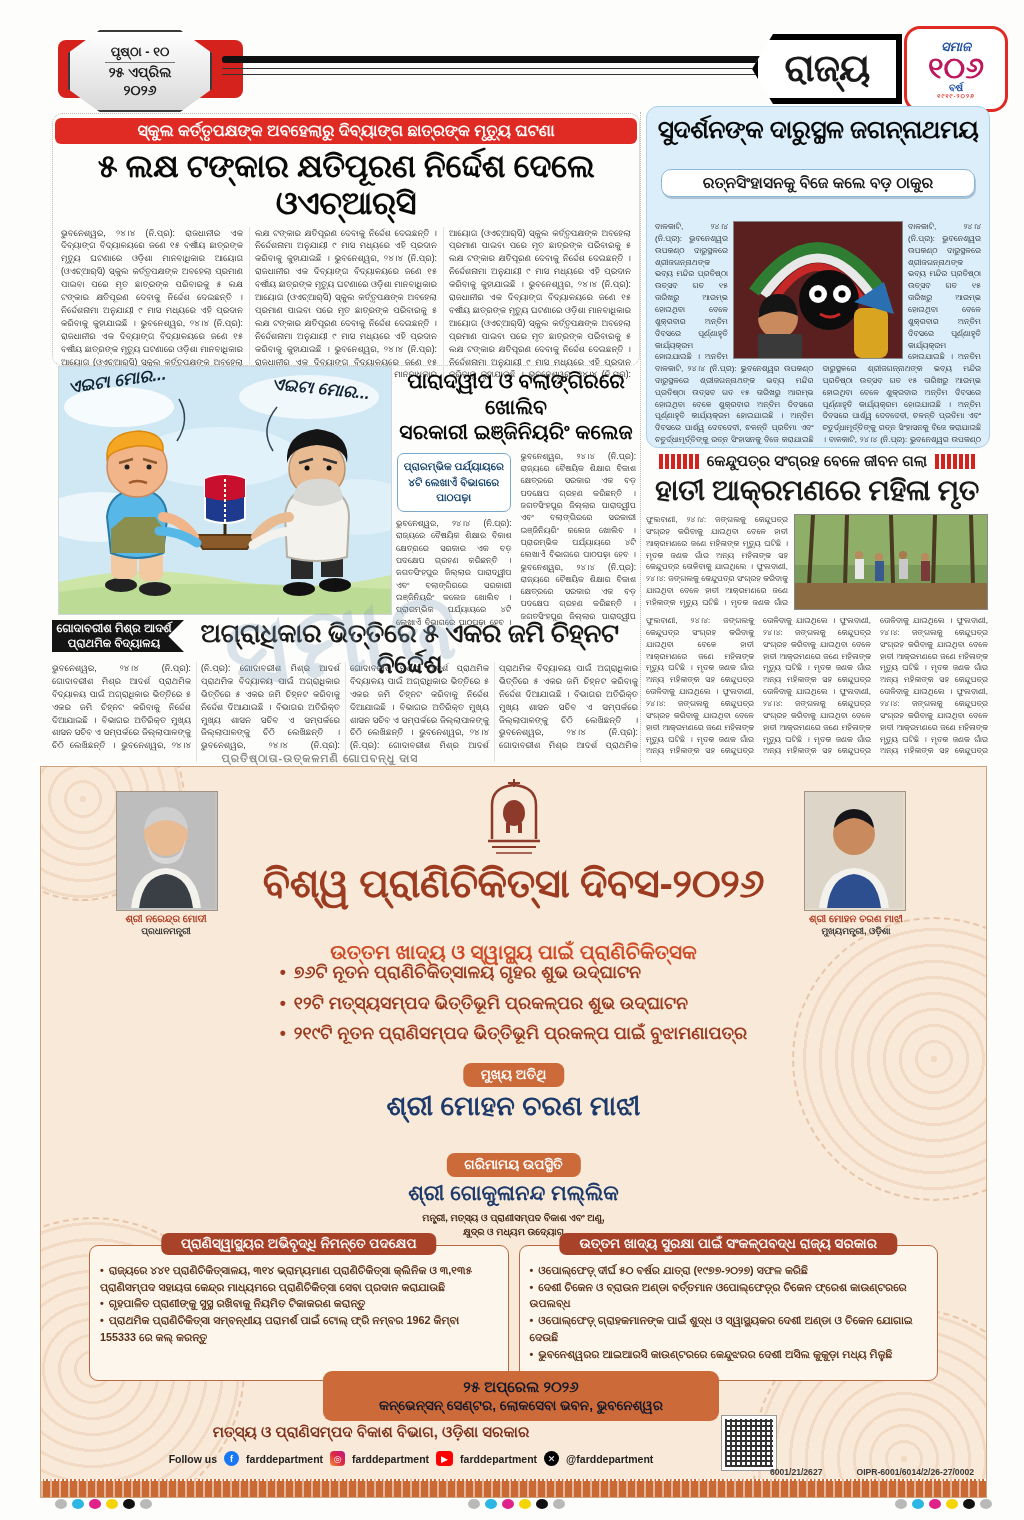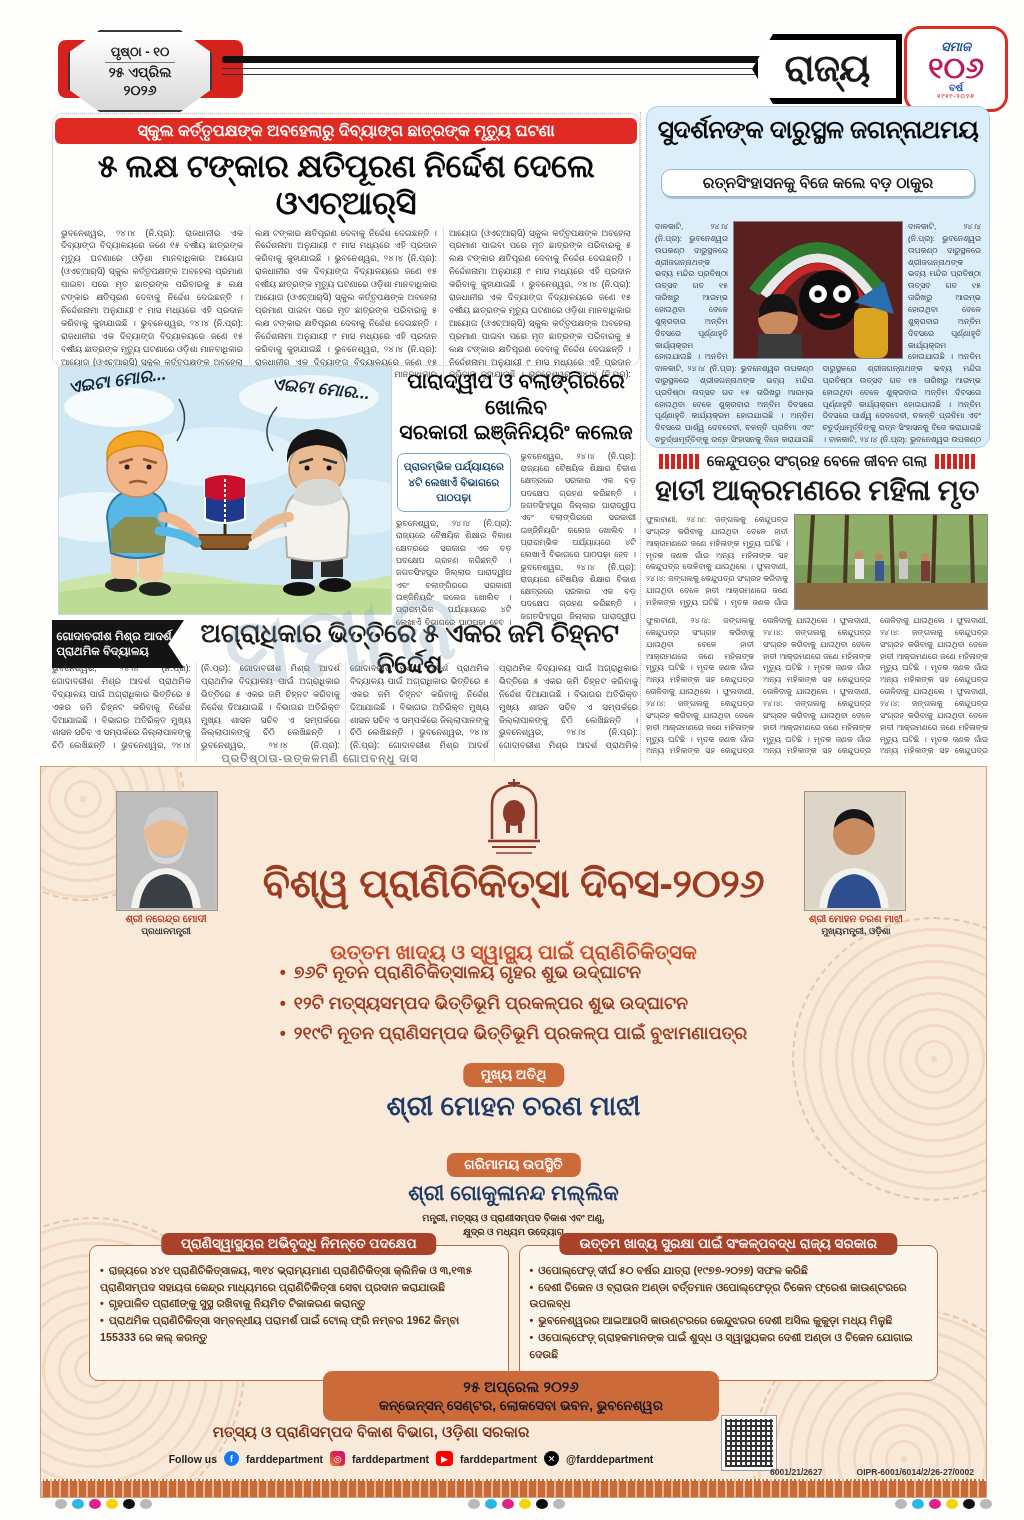--- a/index.html
+++ b/index.html
@@ -38,23 +38,23 @@
   .a1 .bodytxt{margin:5px 8px;height:156px;columns:3;column-gap:12px;column-rule:1px solid #e0e0e0;}
   
   .cartoon{position:absolute;left:58px;top:366px;width:332px;height:247px;border:1px solid #cfd7db;overflow:hidden;}
   
   .a2{position:absolute;left:396px;top:368px;width:240px;height:245px;}
   .a2 h2{margin:0;font-size:20.5px;line-height:1.25;font-weight:800;text-align:center;color:#0a0a0a;}
   .a2 .bodytxt{margin-top:6px;height:178px;columns:2;column-gap:9px;font-size:8.2px;}
   .inset{border:1.5px solid #7aa7cc;border-radius:7px;padding:5px 4px;margin:2px 1px 6px;
      font-size:10.5px;font-weight:800;color:#15436b;text-align:center;break-inside:avoid;background:#fff;}
   
-  .a3lab{position:absolute;left:52px;top:620px;width:124px;height:48px;background:#141414;color:#fff;
+  .a3lab{position:absolute;left:52px;top:620px;width:124px;height:32px;background:#141414;color:#fff;
      clip-path:polygon(0 0,100% 0,88% 50%,100% 100%,0 100%);
-     display:flex;align-items:center;justify-content:center;text-align:left;
+     display:flex;align-items:center;justify-content:center;text-align:center;
      font-size:11.5px;font-weight:800;line-height:1.3;padding-right:8px;}
   .a3h{position:absolute;left:182px;top:618px;width:455px;font-size:26px;font-weight:800;text-align:center;letter-spacing:-.5px;}
   .a3b{position:absolute;left:52px;top:662px;width:586px;height:100px;columns:4;column-gap:10px;column-rule:1px solid #e2e2e2;}
   .wm{position:absolute;left:225px;top:585px;font-size:95px;font-weight:800;color:rgba(130,160,185,.28);
       transform:rotate(-8deg);letter-spacing:6px;pointer-events:none;z-index:5;}
   
   .r1{position:absolute;left:646px;top:106px;width:342px;height:340px;background:#dceef9;
       border:1px solid #aacfe8;border-radius:12px;overflow:hidden;}
   .r1 h2{margin:8px 4px 0;font-size:25px;font-weight:800;text-align:center;letter-spacing:-.5px;color:#0a0a0a;}
   .r1 .sub{margin:24px 14px;background:#fff;border:1px solid #8fb8d8;border-radius:10px;
@@ -366,22 +366,22 @@
     <div class="infobox">
       <div class="hd">ପ୍ରାଣିସ୍ୱାସ୍ଥ୍ୟର ଅଭିବୃଦ୍ଧି ନିମନ୍ତେ ପଦକ୍ଷେପ</div>
       <div class="it">ରାଜ୍ୟରେ ୪୪୧ ପ୍ରାଣିଚିକିତ୍ସାଳୟ, ୩୧୪ ଭ୍ରାମ୍ୟମାଣ ପ୍ରାଣିଚିକିତ୍ସା କ୍ଲିନିକ ଓ ୩,୧୩୫ ପ୍ରାଣିସମ୍ପଦ ସହାୟତା କେନ୍ଦ୍ର ମାଧ୍ୟମରେ ପ୍ରାଣିଚିକିତ୍ସା ସେବା ପ୍ରଦାନ କରାଯାଉଛି</div>
       <div class="it">ଗୃହପାଳିତ ପ୍ରାଣୀଙ୍କୁ ସୁସ୍ଥ ରଖିବାକୁ ନିୟମିତ ଟିକାକରଣ କରାନ୍ତୁ</div>
       <div class="it">ପ୍ରାଥମିକ ପ୍ରାଣିଚିକିତ୍ସା ସମ୍ବନ୍ଧୀୟ ପରାମର୍ଶ ପାଇଁ ଟୋଲ୍ ଫ୍ରି ନମ୍ବର 1962 କିମ୍ବା 155333 ରେ କଲ୍ କରନ୍ତୁ</div>
     </div>
     <div class="infobox">
       <div class="hd">ଉତ୍ତମ ଖାଦ୍ୟ ସୁରକ୍ଷା ପାଇଁ ସଂକଳ୍ପବଦ୍ଧ ରାଜ୍ୟ ସରକାର</div>
       <div class="it">ଓପୋଲ୍‌ଫେଡ଼୍ ଦୀର୍ଘ ୫୦ ବର୍ଷର ଯାତ୍ରା (୧୯୭୭-୨୦୨୭) ସଫଳ କରିଛି</div>
       <div class="it">ଦେଶୀ ଚିକେନ ଓ ବ୍ରାଉନ ଅଣ୍ଡା ବର୍ତ୍ତମାନ ଓପୋଲ୍‌ଫେଡ଼୍‌ର ଚିକେନ ଫ୍ରେଶ କାଉଣ୍ଟରରେ ଉପଲବ୍ଧ</div>
+      <div class="it">ଓପୋଲ୍‌ଫେଡ଼୍ ଗ୍ରାହକମାନଙ୍କ ପାଇଁ ଶୁଦ୍ଧ ଓ ସ୍ୱାସ୍ଥ୍ୟକର ଦେଶୀ ଅଣ୍ଡା ଓ ଚିକେନ ଯୋଗାଇ ଦେଉଛି</div>
       <div class="it">ଭୁବନେଶ୍ୱରର ଆଇଆରସି କାଉଣ୍ଟରରେ କେନ୍ଦୁଝରର ଦେଶୀ ଅସିଲ କୁକୁଡ଼ା ମଧ୍ୟ ମିଳୁଛି</div>
-      <div class="it">ଓପୋଲ୍‌ଫେଡ଼୍ ଗ୍ରାହକମାନଙ୍କ ପାଇଁ ଶୁଦ୍ଧ ଓ ସ୍ୱାସ୍ଥ୍ୟକର ଦେଶୀ ଅଣ୍ଡା ଓ ଚିକେନ ଯୋଗାଇ ଦେଉଛି</div>
     </div>
   </div>
 
   <div class="datebox">
     <div class="d1">୨୫ ଅପ୍ରେଲ ୨୦୨୬</div>
     <div class="d2">କନ୍‌ଭେନ୍‌ସନ୍ ସେଣ୍ଟର, ଲୋକସେବା ଭବନ, ଭୁବନେଶ୍ୱର</div>
   </div>
   <div class="dept">ମତ୍ସ୍ୟ ଓ ପ୍ରାଣିସମ୍ପଦ ବିକାଶ ବିଭାଗ, ଓଡ଼ିଶା ସରକାର</div>
 
   <div class="follow">

